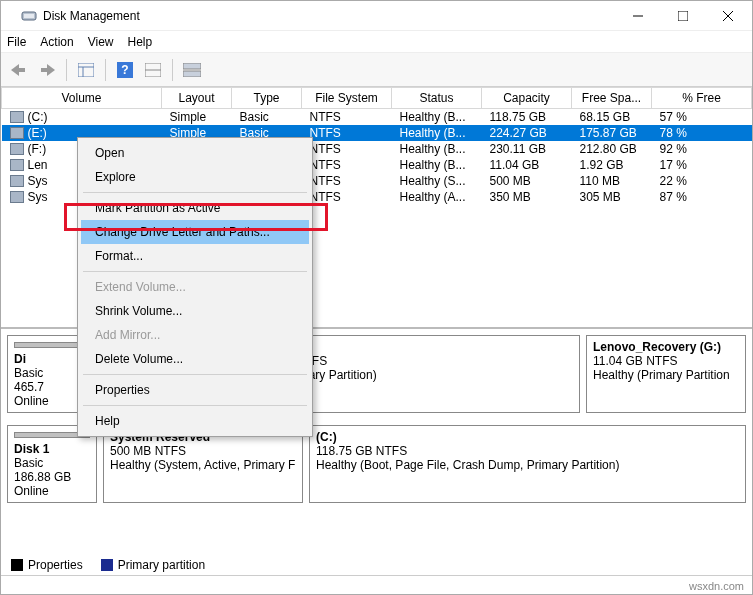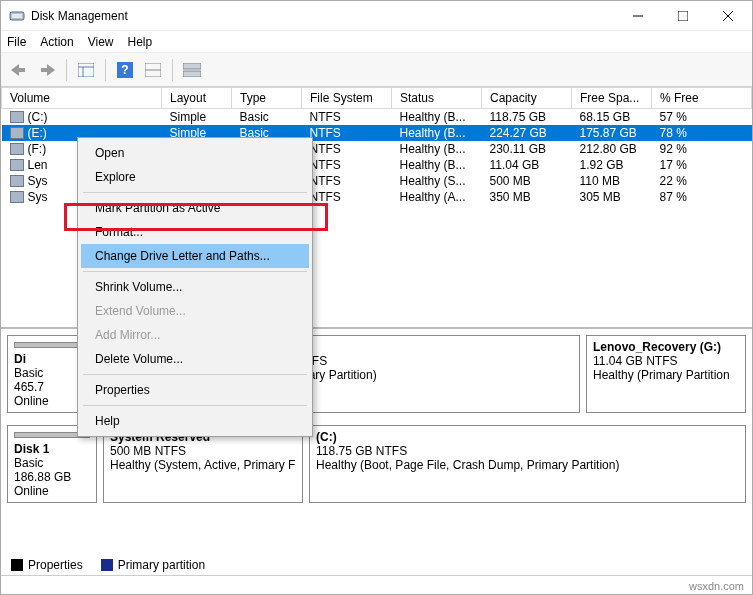--- a/index.html
+++ b/index.html
@@ -1,29 +1,29 @@
 <!DOCTYPE html>
 <html><head>
 <meta charset="utf-8">
 <style>
 * { box-sizing: border-box; margin: 0; padding: 0; }
 body { font-family: "Segoe UI", Tahoma, sans-serif; font-size: 12px; background: #fff; width: 753px; height: 595px; overflow: hidden; border: 1px solid #aaa; position: relative; }
-.titlebar { height: 30px; display: flex; align-items: center; padding: 0 2px 0 8px; border-bottom: 1px solid #eee; }
+.titlebar { height: 30px; display: flex; align-items: center; padding: 0 2px 0 20px; border-bottom: 1px solid #eee; }
 .titlebar .icon { width: 16px; height: 16px; margin-right: 6px; }
 .titlebar .title { flex: 1; font-size: 12px; }
 .titlebar .winbtn { width: 45px; height: 28px; display: flex; align-items: center; justify-content: center; }
 .menubar { height: 22px; display: flex; align-items: center; padding: 0 6px; gap: 14px; border-bottom: 1px solid #eee; }
 .menubar span { font-size: 12px; }
 .toolbar { height: 34px; display: flex; align-items: center; padding: 0 6px; gap: 4px; border-bottom: 1px solid #d0d0d0; background: #f7f7f7; }
 .toolbar .btn { width: 24px; height: 24px; display: flex; align-items: center; justify-content: center; border: 1px solid transparent; }
 .toolbar .sep { width: 1px; height: 22px; background: #ccc; margin: 0 3px; }
 
 .volumes { height: 242px; overflow: hidden; border-bottom: 2px solid #bbb; position: relative; }
 table.vol { border-collapse: collapse; width: 100%; table-layout: fixed; }
-table.vol th { text-align: left; font-weight: normal; padding: 3px 8px; background: #fff; border: 1px solid #d8d8d8; font-size: 12px; white-space: nowrap; overflow: hidden; }
+table.vol th { text-align: center; font-weight: normal; padding: 3px 8px; background: #fff; border: 1px solid #d8d8d8; font-size: 12px; white-space: nowrap; overflow: hidden; }
 table.vol td { padding: 1px 8px; font-size: 12px; white-space: nowrap; overflow: hidden; text-overflow: ellipsis; }
 table.vol tr.sel td { background: #0078d7; color: #fff; }
 .volimg { display: inline-block; width: 14px; height: 12px; margin-right: 4px; background: #a9b6c7; border: 1px solid #6b7b8e; vertical-align: -2px; }
 
 .graphical { padding: 6px; background: #fff; height: 216px; overflow: hidden; }
 .diskrow { display: flex; gap: 6px; margin-bottom: 12px; }
 .dinfo { width: 90px; border: 1px solid #888; padding: 4px 6px; background: #fff; }
 .dinfo .dname { font-weight: bold; }
 .dinfo .dbar { height: 6px; background: #c0c0c0; margin: 2px 0 4px; border: 1px solid #888; }
 .parts { flex: 1; display: flex; gap: 6px; }
@@ -278,25 +278,25 @@
     </div>
   </div>
 
 </div>
 
 <div class="ctxmenu">
   <div class="mi">Open</div>
   <div class="mi">Explore</div>
   <div class="msep"></div>
   <div class="mi">Mark Partition as Active</div>
+  <div class="mi hl">Change Drive Letter and Paths...</div>
   <div class="mi">Format...</div>
-  <div class="mi hl">Change Drive Letter and Paths...</div>
   <div class="msep"></div>
+  <div class="mi dis">Extend Volume...</div>
   <div class="mi">Shrink Volume...</div>
-  <div class="mi dis">Extend Volume...</div>
   <div class="mi dis">Add Mirror...</div>
   <div class="mi">Delete Volume...</div>
   <div class="msep"></div>
   <div class="mi">Properties</div>
   <div class="msep"></div>
   <div class="mi">Help</div>
 </div>
 <div class="redbox"></div>
 
 <div class="bottline"></div>

